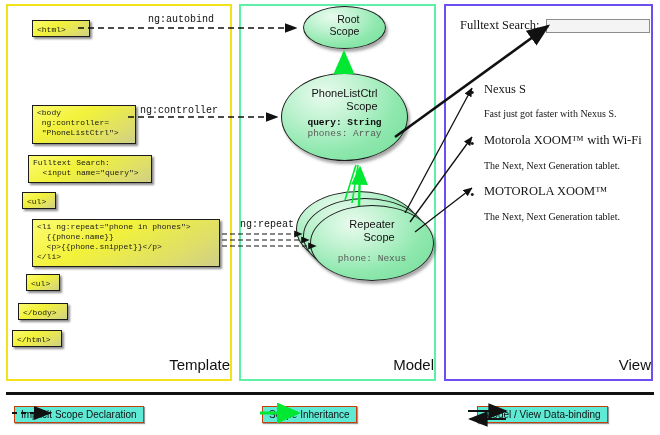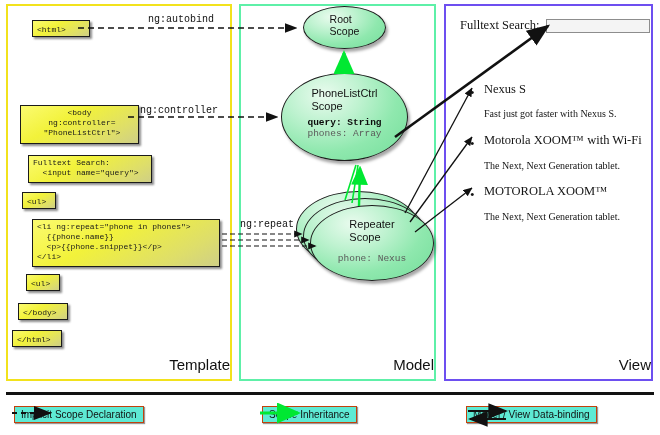--- a/index.html
+++ b/index.html
@@ -23,21 +23,21 @@
            box-shadow:2px 2px 2px rgba(0,0,0,.45);
            font-family:"Liberation Mono",monospace;font-size:8px;line-height:10px;
            color:#1a1a1a;padding:2px 4px;white-space:pre;}
 
   
   .scope{position:absolute;border-radius:50%;
          border:1.6px solid #1d1d1d;
          background:radial-gradient(ellipse at 34% 24%, #e9fbee 0%, #bdf2cf 32%, #8fe8ae 62%, #72dd99 100%);
          box-shadow:2px 3px 3px rgba(0,0,0,.35);
          display:flex;flex-direction:column;align-items:center;justify-content:flex-start;
-         text-align:left;box-sizing:border-box;}
+         text-align:right;box-sizing:border-box;}
   .scope .sname{font-family:"Liberation Sans",sans-serif;color:#121212;}
   .scope .sprop{font-family:"Liberation Mono",monospace;}
 
   
   .view-inner{position:absolute;left:0;top:0;width:100%;height:100%;
               font-family:"Liberation Serif",serif;color:#141414;}
   .vs-row{position:absolute;left:14px;top:12px;display:flex;align-items:center;gap:6px;}
   .vs-label{font-size:12.5px;}
   .vs-input{width:104px;height:14px;border:1px solid #8d8d8d;background:#f4f4f4;box-sizing:border-box;}
   .v-item{position:absolute;left:24px;font-size:12.5px;}
@@ -69,21 +69,21 @@
   <div class="panel model">
     <div class="col-label">Model</div>
   </div>
 
   <div class="panel view">
     <div class="col-label">View</div>
   </div>
 
   <div class="codebox" style="left:32px;top:20px;width:58px;height:17px;line-height:13px;">&lt;html&gt;</div>
 
-  <div class="codebox" style="left:20px;top:105px;width:119px;height:39px;text-align:center;">&lt;body
+  <div class="codebox" style="left:32px;top:105px;width:104px;height:39px;">&lt;body
  ng:controller=
  "PhoneListCtrl"&gt;</div>
 
   <div class="codebox" style="left:28px;top:155px;width:124px;height:28px;">Fulltext Search:
   &lt;input name="query"&gt;</div>
 
   <div class="codebox" style="left:22px;top:192px;width:34px;height:17px;line-height:13px;">&lt;ul&gt;</div>
 
   <div class="codebox" style="left:32px;top:219px;width:188px;height:48px;">&lt;li ng:repeat="phone in phones"&gt;
   {{phone.name}}
@@ -202,18 +202,18 @@
         <path d="M2,7 L40,7" stroke="#00e832" stroke-width="3" fill="none" marker-end="url(#ahg)"></path>
       </svg>
       <span class="lg-box" style="margin-left:4px;">Scope Inheritance</span>
     </div>
 
     <div class="lg-item" style="left:466px;top:2px;">
       <svg width="48" height="18">
         <path d="M2,5 L40,5" stroke="#111" stroke-width="2.2" fill="none" marker-end="url(#ahb)"></path>
         <path d="M40,13 L4,13" stroke="#111" stroke-width="2.2" fill="none" marker-end="url(#ahb)"></path>
       </svg>
-      <span class="lg-box" style="margin-left:0;">Model / View Data-binding</span>
+      <span class="lg-box" style="margin-left:11px;">Model / View Data-binding</span>
     </div>
 
   </div>
 
 </div>
 
 </body></html>

